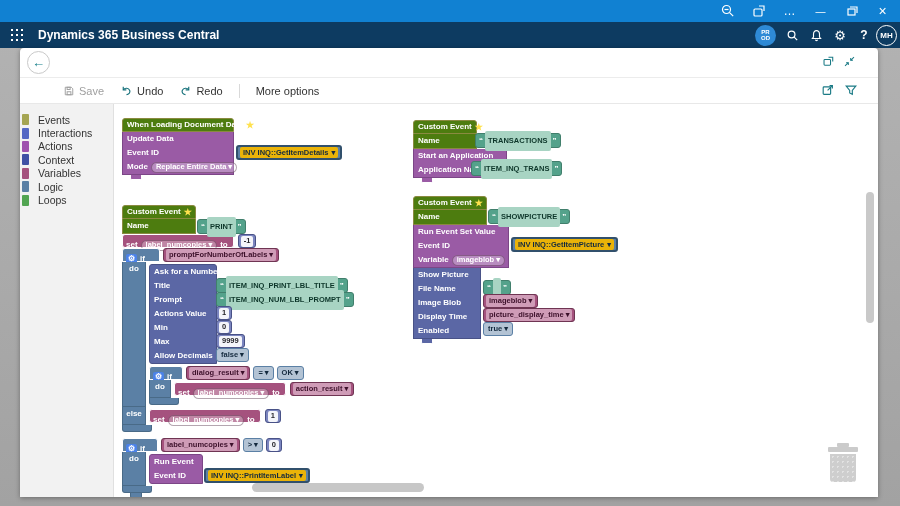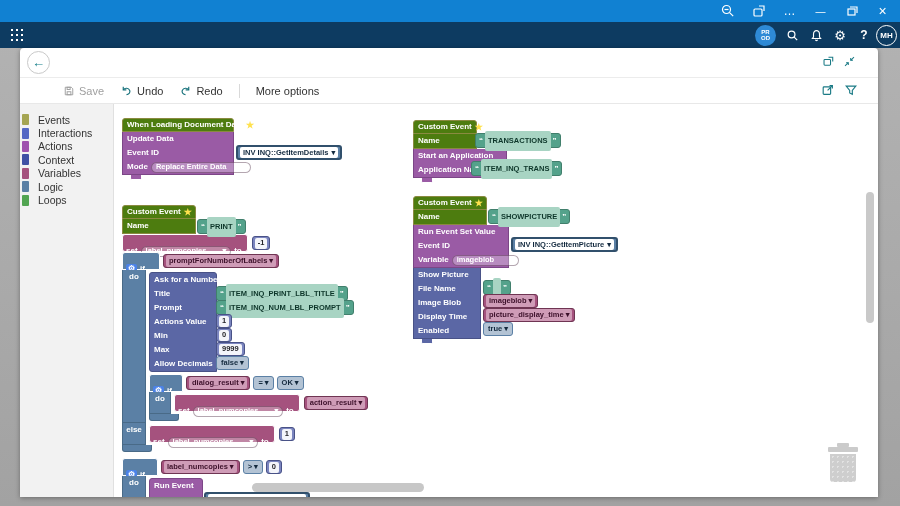--- a/index.html
+++ b/index.html
@@ -54,33 +54,33 @@
   .olive{background:#4d7c0f;border-color:#8a8a40}
   .purple{background:#9a5ba5;border-color:#7c4687}
   .pinkbg{background:#a5527e;border-color:#874266}
   .slate{background:#5b67a5;border-color:#495287}
   .logicbg{background:#5b80a5;border-color:#496a87}
   .star{color:#ffe14d;font-size:9px;margin-left:auto}
   .ntab{width:12px;height:5px;margin-left:8px;border:1px solid;border-top:none;border-radius:0 0 2px 2px}
   .att{position:absolute;white-space:nowrap}
   .relwrap{position:relative}
 
-  .fld{background:rgba(255,255,255,.3);border:1px solid rgba(40,0,30,.35);border-radius:7px;padding:0 4px;height:11px;display:inline-flex;align-items:center;gap:16px;font-size:7.5px;color:#fff;white-space:nowrap}
+  .fld{background:rgba(255,255,255,.3);border:1px solid rgba(40,0,30,.35);border-radius:7px;padding:0 4px;height:11px;display:inline-flex;align-items:center;gap:2px;font-size:7.5px;color:#fff;white-space:nowrap}
   .pinkvar{height:14px;display:inline-flex;align-items:center;background:#a5527e;border:1px solid #6f3553;border-radius:3px;padding:0 2px;white-space:nowrap}
   .pinkvar .in{background:#cf9cb7;color:#3c102a;border-radius:2px;padding:6px 3px;height:11px;display:inline-flex;align-items:center;gap:2px;font-size:7.5px;font-weight:bold}
   .numblk{height:14px;display:inline-flex;align-items:center;background:#7b85bf;border:1px solid #495287;border-radius:3px;padding:0 2px}
   .numblk .in{background:#f4f5fa;color:#26262b;border-radius:2px;padding:0 3px;height:11px;display:inline-flex;align-items:center;font-size:7.5px;font-weight:bold}
   .ddblk{height:14px;display:inline-flex;align-items:center;gap:2px;background:#b3c3d4;border:1px solid #5b80a5;border-radius:3px;padding:0 4px;color:#13293d;font-size:7.5px;font-weight:bold;white-space:nowrap}
   .greenblk{height:15px;display:inline-flex;align-items:center;gap:2px;background:#54a28b;border:1px solid #417f6c;border-radius:3px;padding:0 3px;color:#fff;font-size:8px;white-space:nowrap}
   .greenblk .in{background:#a8d4c3;color:#0d362a;border-radius:2px;padding:0 3px;height:20px;display:inline-flex;align-items:center;font-size:7.5px;font-weight:bold;min-width:8px}
   .evtdd{height:15px;display:inline-flex;align-items:center;background:#5b80a5;border:2px solid #31506c;border-radius:3px;padding:0 2px}
-  .evtdd .in{background:#ffffff;color:#132a3f;border-radius:2px;padding:0 3px;height:11px;display:inline-flex;align-items:center;gap:3px;font-size:7.5px;font-weight:bold;white-space:nowrap}
+  .evtdd .in{background:#eab308;color:#132a3f;border-radius:2px;padding:0 3px;height:11px;display:inline-flex;align-items:center;gap:3px;font-size:7.5px;font-weight:bold;white-space:nowrap}
   .gearic{width:11px;height:11px;background:#4b82e8;border-radius:2px;color:#fff;font-size:8px;display:inline-flex;align-items:center;justify-content:center;flex:none}
 
-  .seg{height:14px;display:inline-flex;align-items:center;gap:3px;padding:16px 5px 0 3px;border:1px solid;white-space:nowrap}
+  .seg{height:14px;display:inline-flex;align-items:center;gap:3px;padding:8px 5px 0 3px;border:1px solid;white-space:nowrap}
   .seg.rowstart{border-radius:3px}
   .flexrow{display:flex;align-items:center;gap:4px}
   .cblock{display:flex;flex-direction:column;align-items:flex-start}
   .chead{display:flex;align-items:center;gap:3px}
   .chead .seg{border-radius:3px 3px 0 0}
   .csec{display:flex;align-items:stretch}
   .spine{flex:none;background:#5b80a5;border:1px solid #496a87;border-top:none;color:#fff;font-size:8px;font-weight:bold;text-align:center;padding-top:3px}
   .cinner{padding:2px 0 2px 3px;display:flex;flex-direction:column;align-items:flex-start;gap:2px}
   .cfoot{width:30px;height:7px;background:#5b80a5;border:1px solid #496a87;border-top:none;border-radius:0 0 3px 3px}
 
@@ -122,20 +122,21 @@
           </svg>
       </span>
       <span class="tb-btn" style="font-size:14px">×</span>
     </div>
   </div>
 
   <div class="navbar">
     <span class="waffle">
         <i></i>
       </span>
+    <span class="appname">Dynamics 365 Business Central</span>
     <div class="nav-icons">
       <span class="envbadge">
         <span>PR</span>
         <span>OD</span>
       </span>
       <span class="nav-btn">
         <svg class="icon-svg" width="15" height="15" viewBox="0 0 16 16" fill="none" stroke="#fff" stroke-width="1.3">
             <circle cx="7" cy="7" r="3.6"></circle>
             <line x1="9.8" y1="9.8" x2="13" y2="13"></line>
           </svg>

